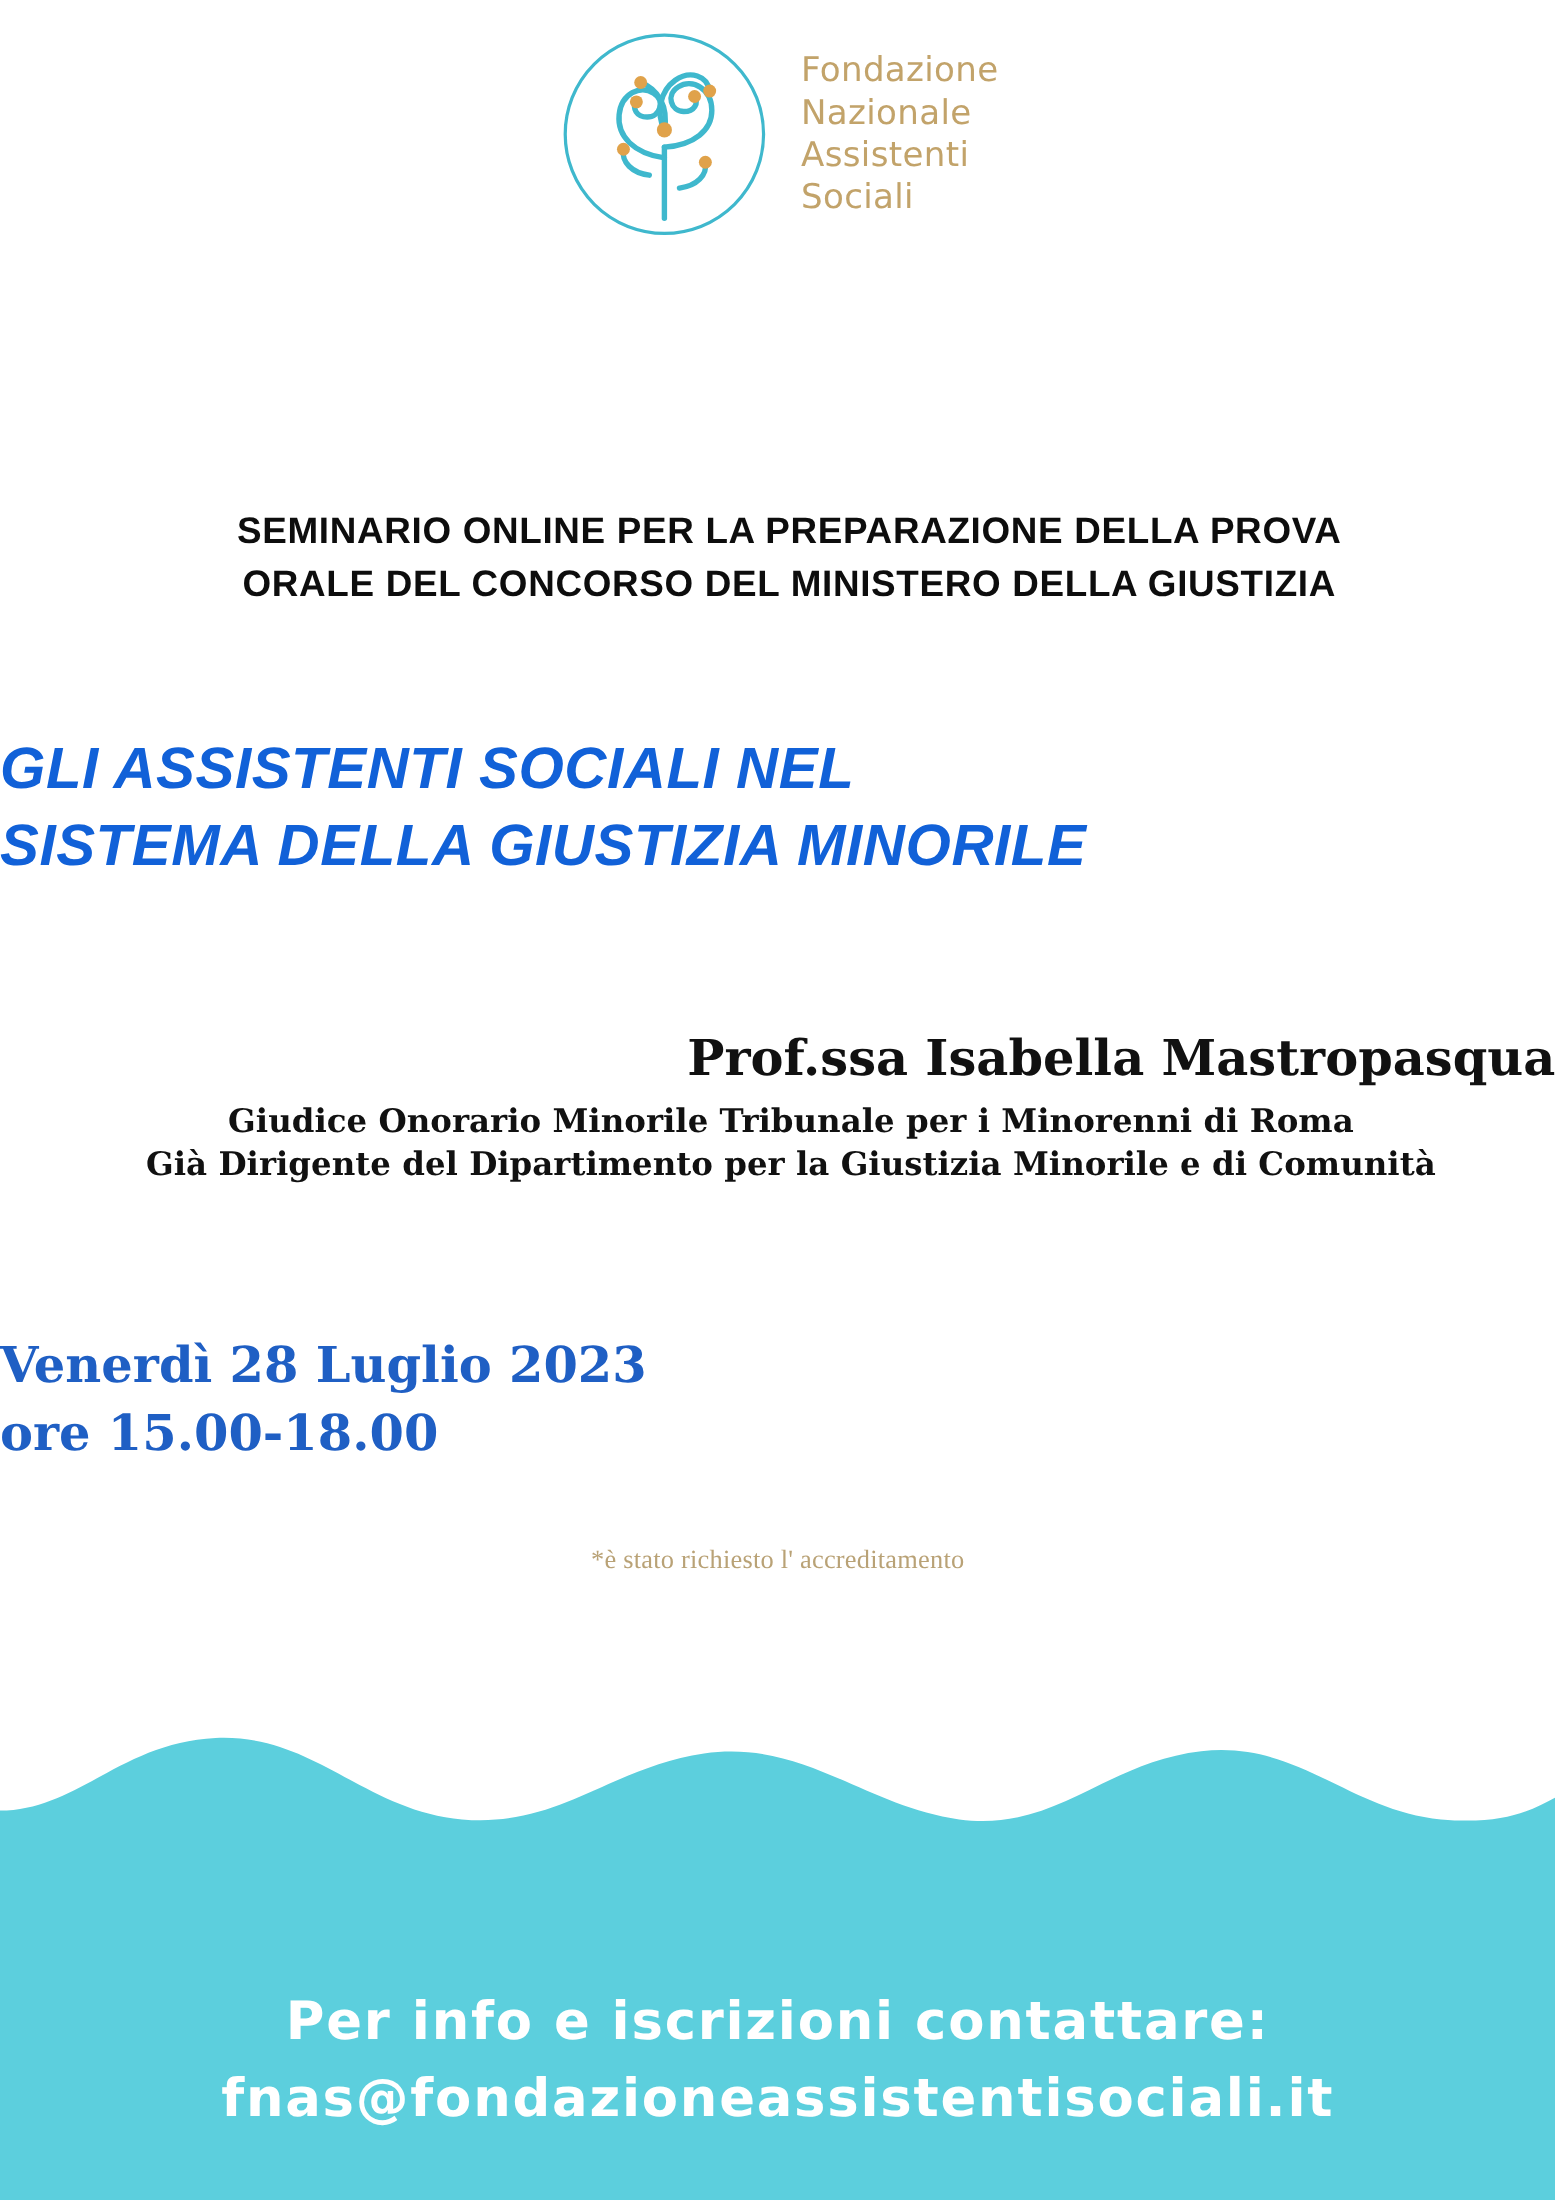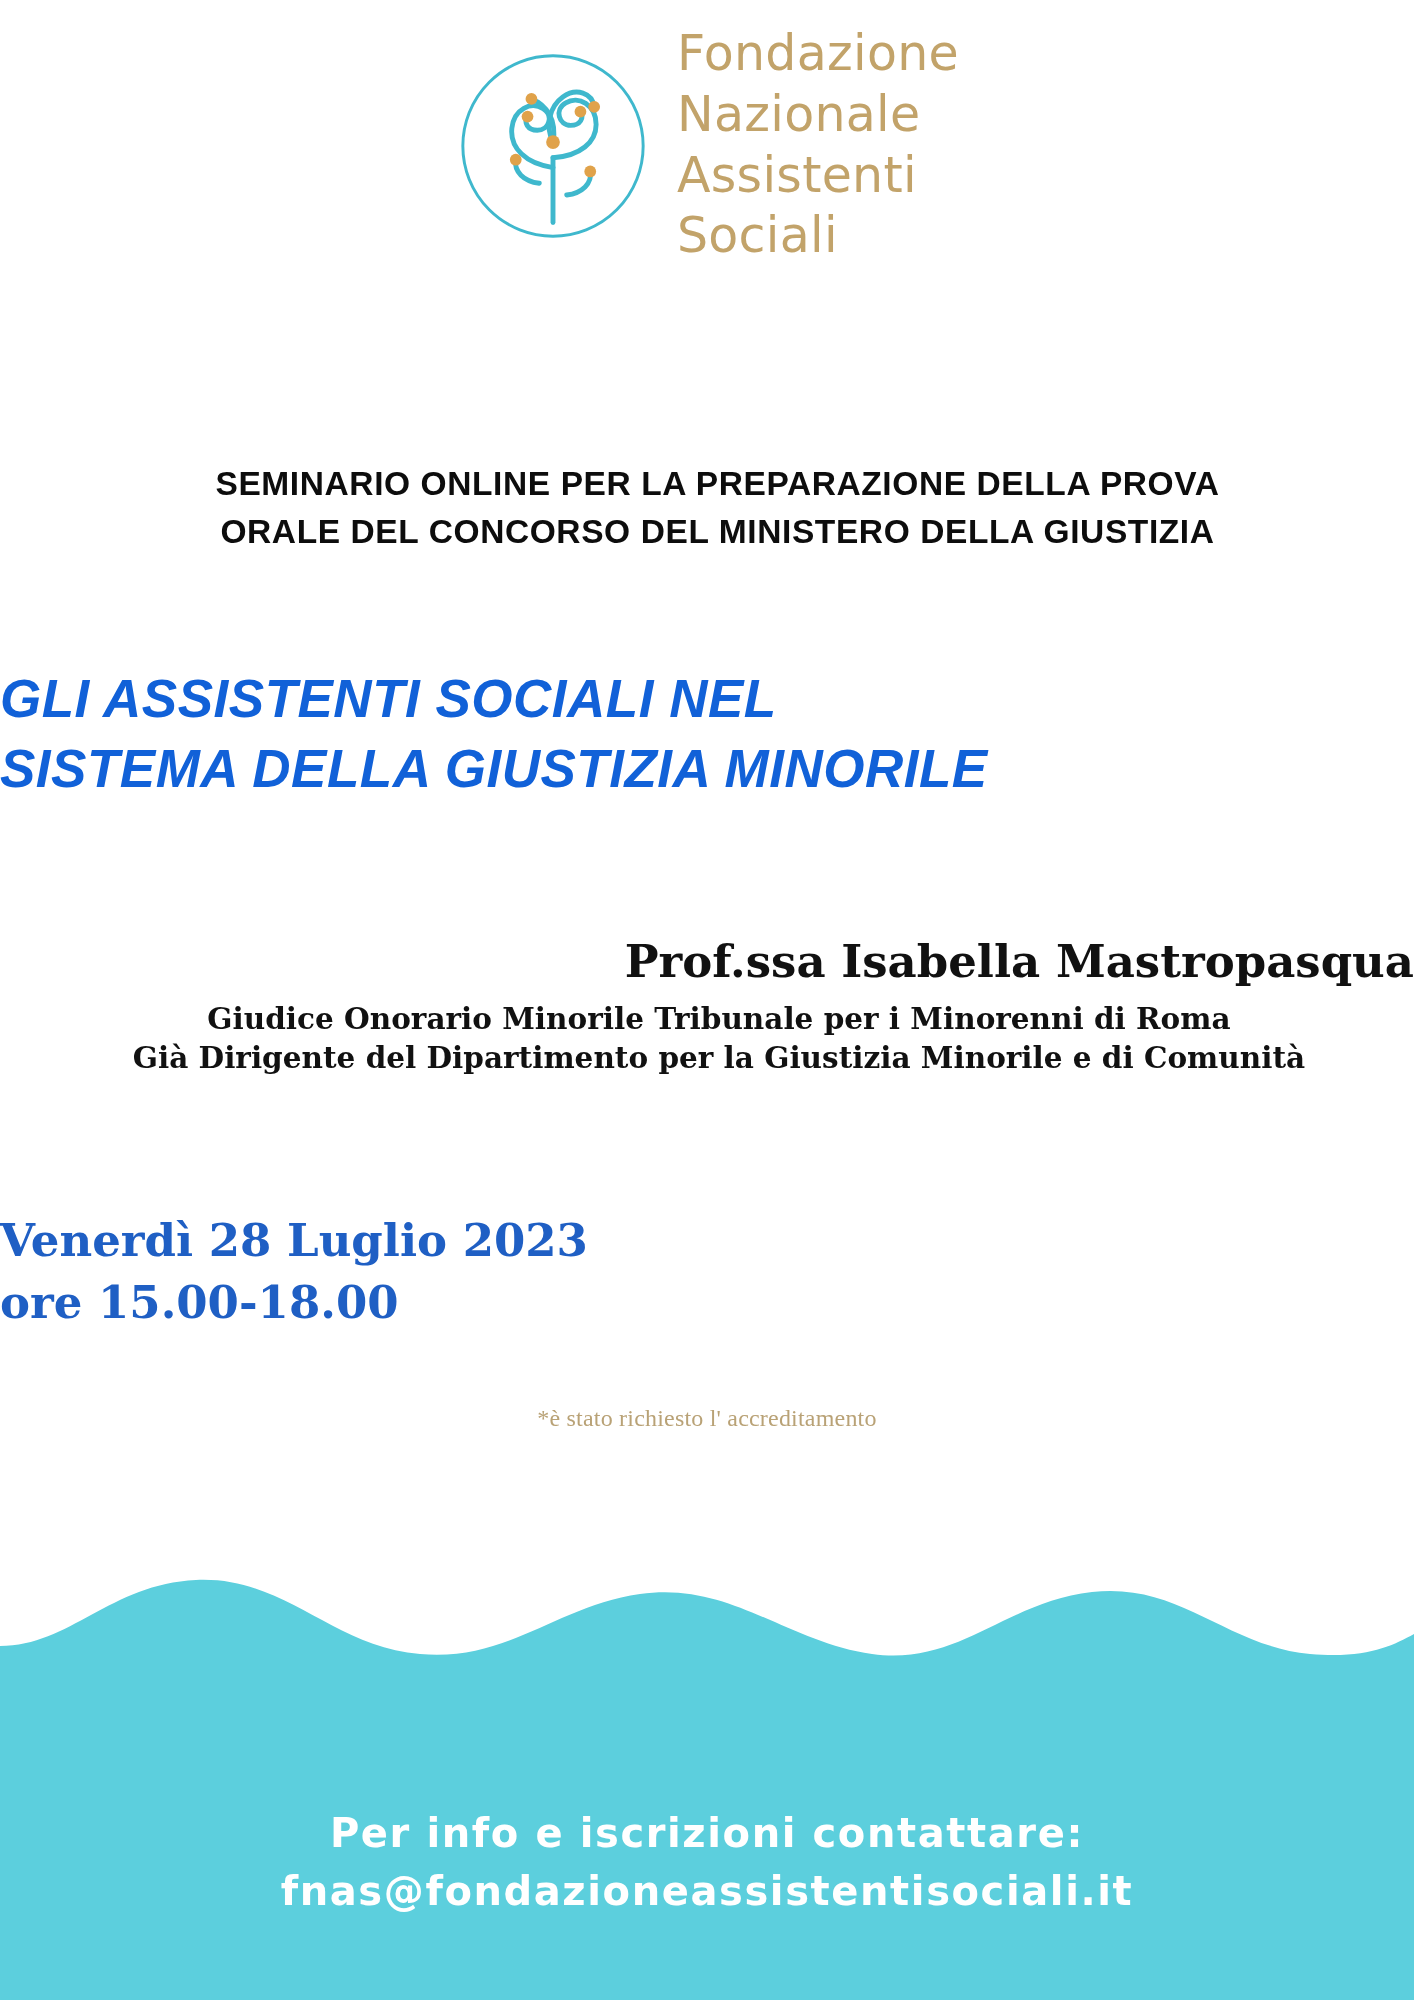--- a/index.html
+++ b/index.html
@@ -29,21 +29,21 @@
   }
   .logo-mark {
     width: 196px;
     height: 196px;
     flex: 0 0 auto;
   }
   .logo-words {
     display: block;
     font-family: "DejaVu Sans", sans-serif;
     color: #c2a36a;
-    font-size: 49px;
+    font-size: 31px;
     line-height: 1.24;
     letter-spacing: 0.3px;
   }
   .logo-words span {
     display: block;
     white-space: nowrap;
   }
 
   
   .kicker {
@@ -151,21 +151,21 @@
     pointer-events: none;
   }
   .footer-lines {
     position: absolute;
     top: 254px;
     left: 0;
     width: 100%;
     text-align: center;
     font-family: "DejaVu Sans", sans-serif;
     font-weight: bold;
-    font-size: 40px;
+    font-size: 48px;
     line-height: 1.45;
     color: #ffffff;
     letter-spacing: 1.6px;
   }
   .footer-lines span { display: block; }
 </style>
 </head>
 <body>
 
 <div class="logo-block">

